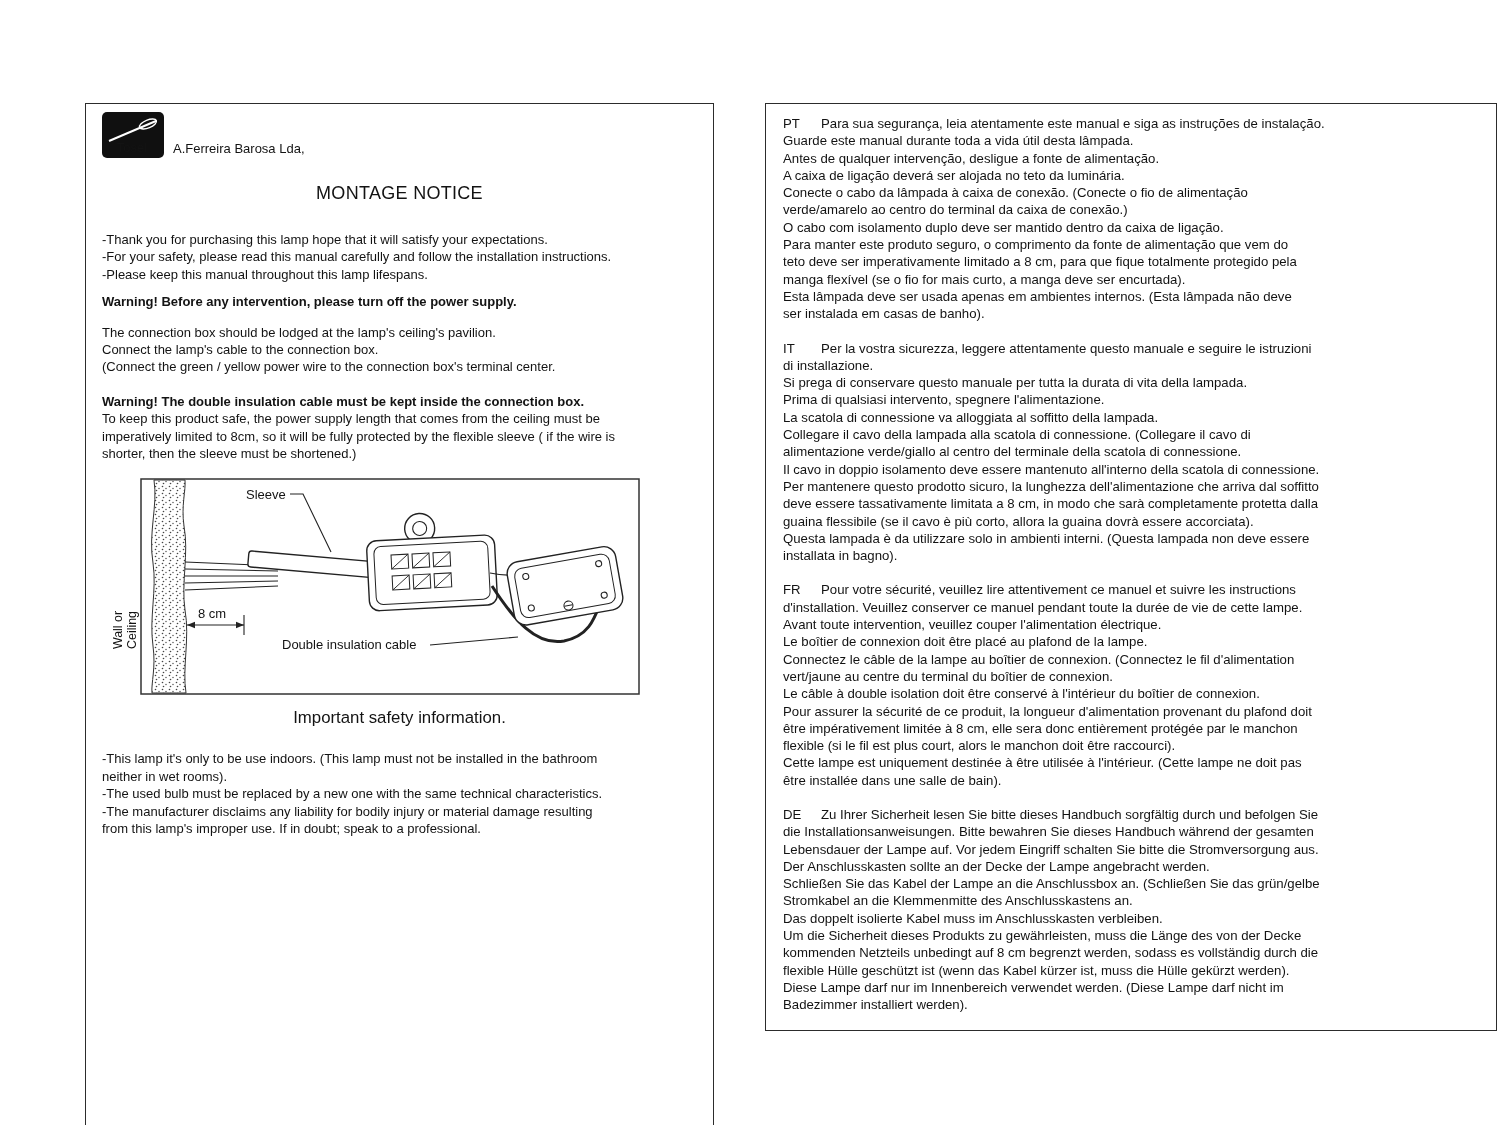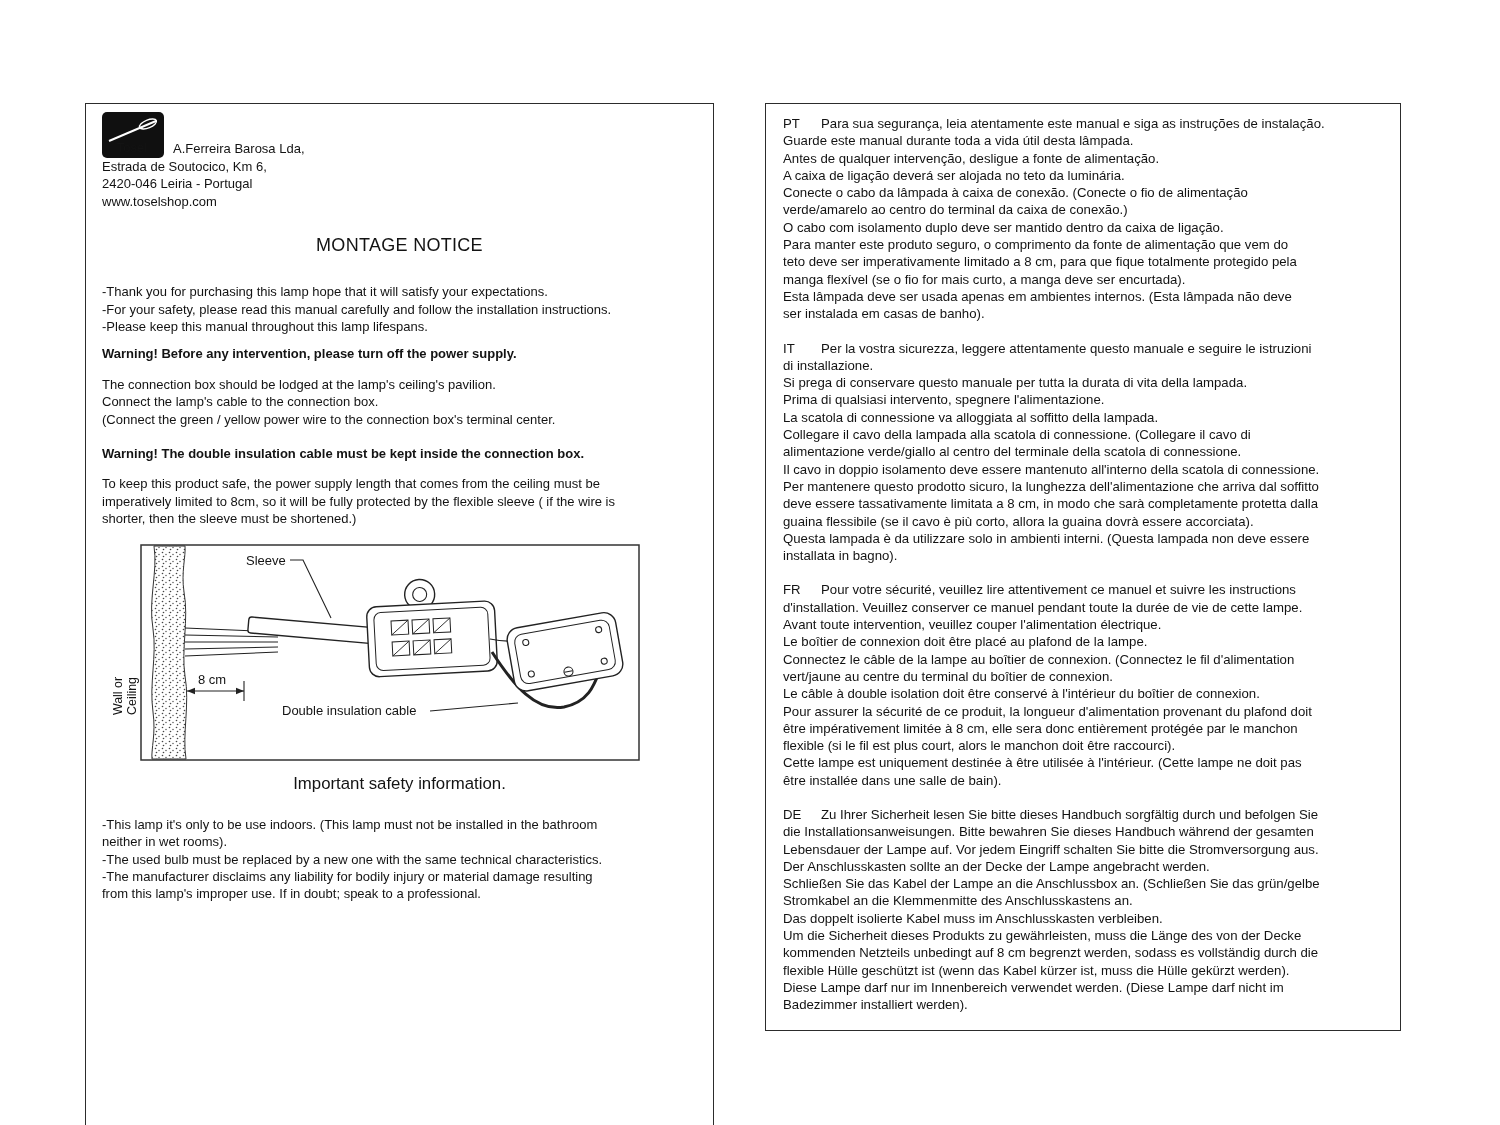--- a/index.html
+++ b/index.html
@@ -1,36 +1,36 @@
 <!DOCTYPE html>
 <html><head>
 <meta charset="utf-8">
 <style>
   html,body{margin:0;padding:0;background:#ffffff;}
   body{width:1500px;height:1125px;font-family:"Liberation Sans",sans-serif;color:#131313;position:relative;}
   .sheet{position:relative;width:1500px;height:1125px;background:#fff;}
   .panel{position:absolute;background:#fff;border:1.5px solid #2c2c2c;box-sizing:border-box;overflow:hidden;}
   .panel.left{left:85px;top:103px;width:629px;height:1089px;padding:8px 16px 5px 16px;}
-  .panel.right{left:765px;top:103px;width:636px;height:928px;padding:11px 16px 8px 17px;}
+  .panel.right{left:765px;top:103px;width:732px;height:928px;padding:11px 16px 8px 17px;}
 
   
   .logo-row{display:flex;align-items:flex-end;gap:9px;}
   .logo{width:62px;height:46px;background:#101010;border-radius:5px;flex:0 0 auto;position:relative;}
   .company-name{font-size:13px;padding-bottom:2px;}
   .address{margin:5px 0 0 6px;font-size:12.6px;line-height:16.6px;white-space:pre-wrap;}
   .doc-title{text-align:center;font-size:18px;font-weight:400;margin-top:25px;letter-spacing:.3px;}
   .doc-subtitle{text-align:center;font-size:13.4px;font-weight:700;margin-top:17px;}
   .body-text{font-size:13px;line-height:17.4px;white-space:pre-wrap;margin:0;}
   .intro{margin-top:27px;}
   .mid-head{text-align:center;font-size:16.8px;font-weight:400;margin-top:12px;}
   .warn{font-weight:700;}
   .warn1{margin-top:10px;}
   .conn{margin-top:13px;}
   .warn2{margin-top:17px;}
-  .keepsafe{margin-top:13px;}
+  .keepsafe{}
   .diagram-wrap{position:relative;margin:16px 0 0 38px;width:500px;height:217px;}
   .wall-label{position:absolute;left:-46px;top:138px;width:62px;text-align:center;font-size:12.4px;line-height:14px;transform:rotate(-90deg);transform-origin:center;}
   .safety-head{margin-top:13px;}
   .safety{margin-top:22px;}
   svg text{font-family:"Liberation Sans",sans-serif;font-size:13px;fill:#131313;}
 
   
   .lang-block{font-size:13.2px;line-height:17.3px;margin:0 0 17px 0;white-space:pre-wrap;}
   .lang-code{display:inline-block;min-width:38px;white-space:nowrap;}
 </style>
@@ -45,23 +45,20 @@
       <div class="logo">
         <svg width="62" height="46" viewBox="0 0 62 46">
           <line x1="7" y1="29" x2="54" y2="9" stroke="#ffffff" stroke-width="2"></line>
           <ellipse cx="46" cy="12" rx="9" ry="4" transform="rotate(-22 46 12)" fill="none" stroke="#ffffff" stroke-width="1.4"></ellipse>
           <text x="30" y="40" text-anchor="middle" fill="#ffffff" font-size="15">Tosel</text>
         </svg>
       </div>
       <div class="company-name">A.Ferreira Barosa Lda,</div>
     </div>
 
-    <div class="address body-text">Estrada de Soutocico, Km 6,
-2420-046 Leiria - Portugal
-www.toselshop.com</div>
 
     <div class="doc-title">MONTAGE NOTICE</div>
 
     <p class="body-text intro">-Thank you for purchasing this lamp hope that it will satisfy your expectations.
 -For your safety, please read this manual carefully and follow the installation instructions.
 -Please keep this manual throughout this lamp lifespans.</p>
 
 
     <p class="body-text warn warn1">Warning! Before any intervention, please turn off the power supply.</p>
 

